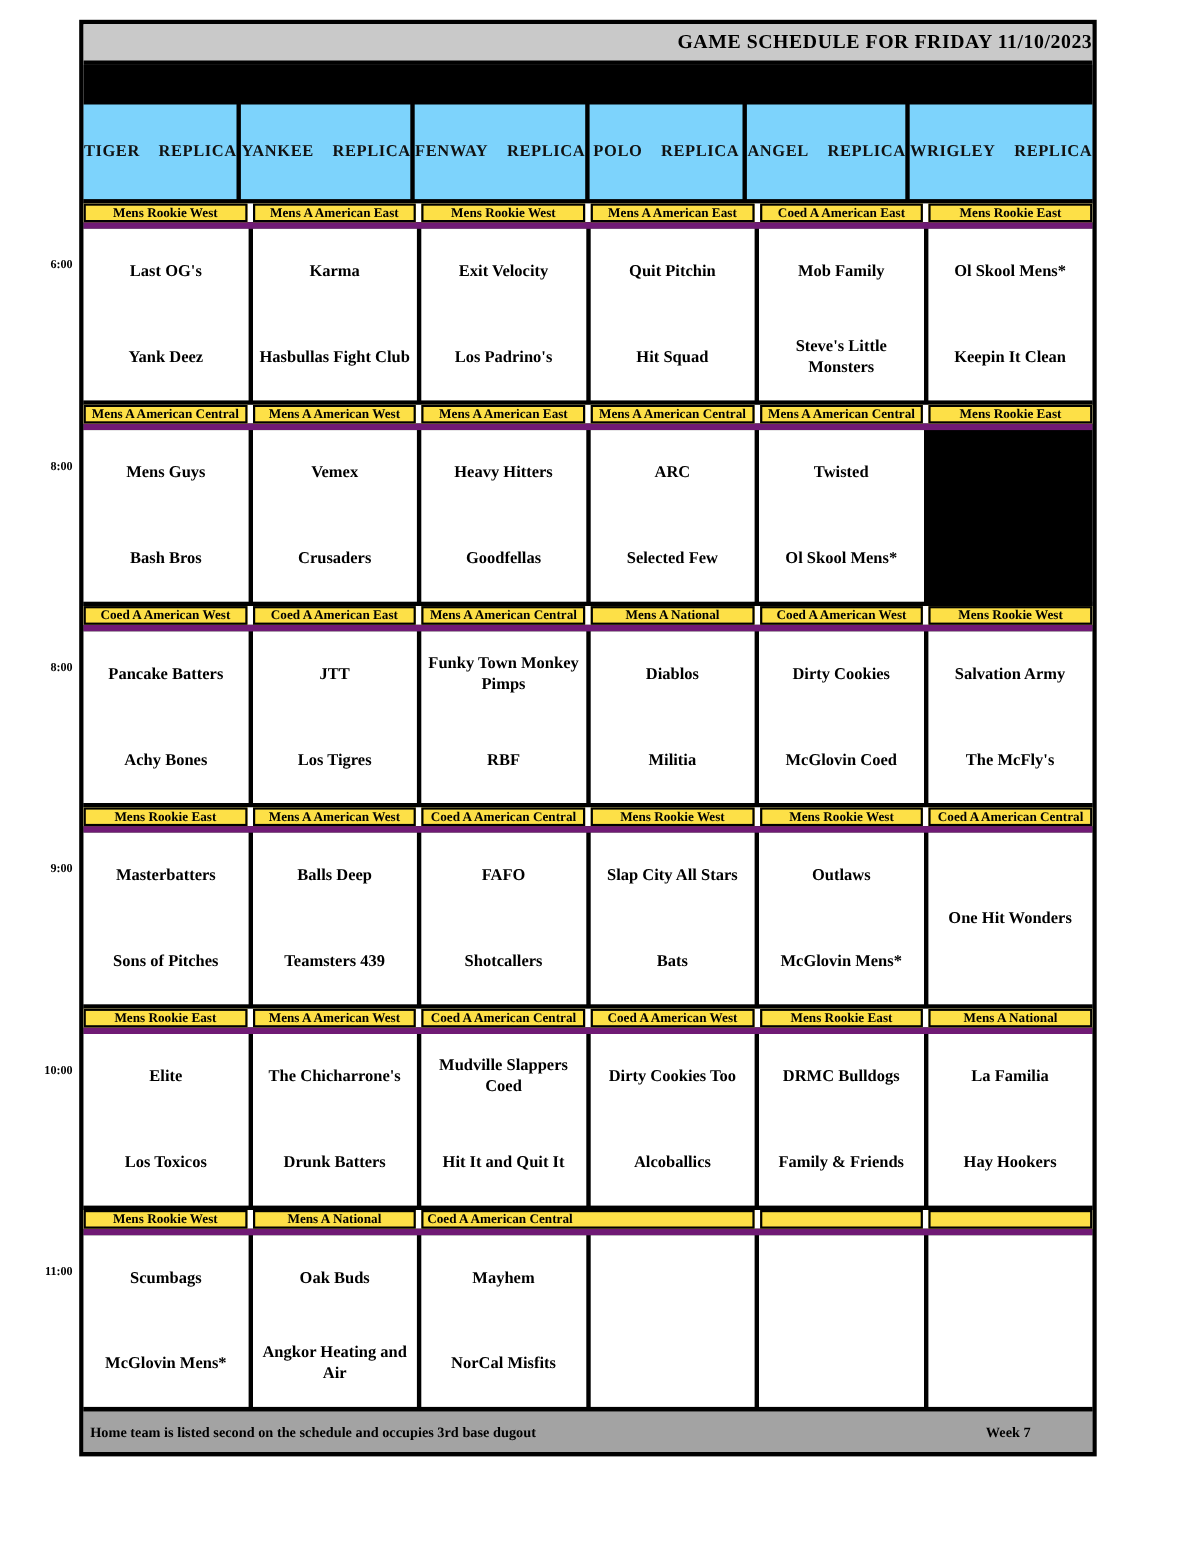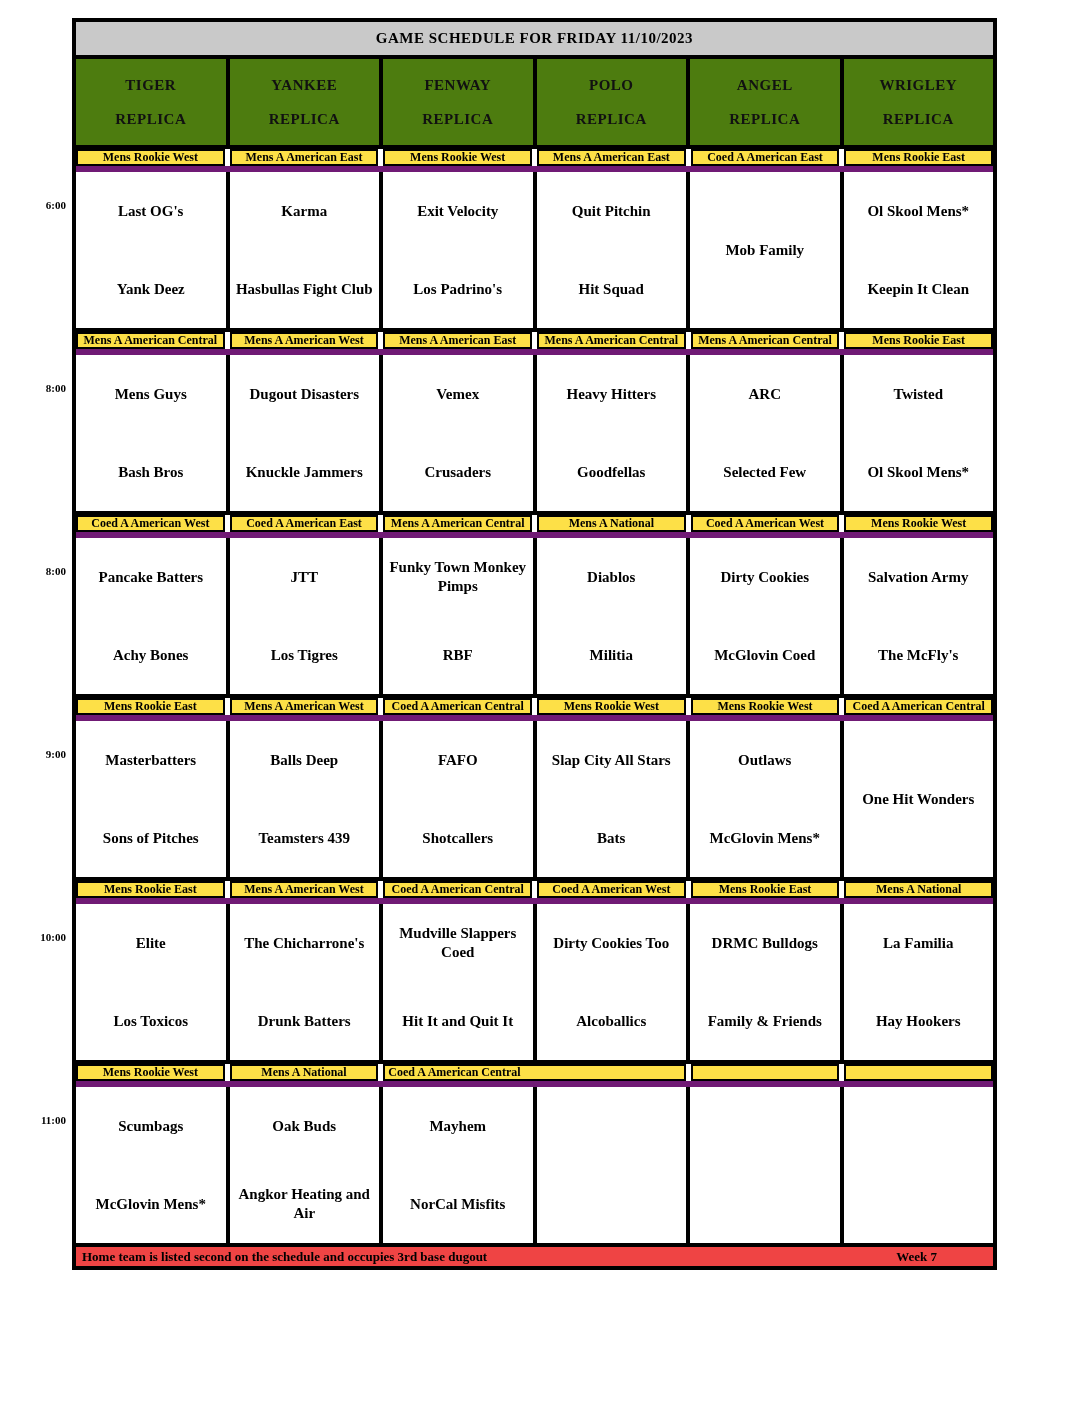--- a/index.html
+++ b/index.html
@@ -25,45 +25,46 @@
     width: 917px;
     border: 4px solid #000;
     background: #fff;
   }
   .title-bar {
     height: 33px;
     background: #c9c9c9;
     border-bottom: 4px solid #000;
     display: flex;
     align-items: center;
-    justify-content: center;
-    font-size: 15px;
+    justify-content: flex-end;
+    font-size: 18px;
     font-weight: bold;
     color: #000;
     letter-spacing: 0.5px;
   }
   .header-row {
     display: grid;
     grid-template-columns: repeat(6, 1fr);
     gap: 4px;
     background: #000;
     border-bottom: 4px solid #000;
   }
   .col-header {
-    background: #4d7c0f;
+    background: #7dd3fc;
     height: 86px;
     display: flex;
-    flex-direction: column;
+    flex-direction: row;
     align-items: center;
     justify-content: center;
     gap: 17px;
     font-size: 15px;
     font-weight: bold;
     color: #111;
     letter-spacing: 0.5px;
+    margin-top: 36px;
   }
   .hour-block { position: relative; }
   .time-label {
     position: absolute;
     left: -56px;
     top: 50px;
     width: 46px;
     text-align: right;
     font-size: 11px;
     font-weight: bold;
@@ -114,22 +115,22 @@
     align-items: center;
     justify-content: center;
     text-align: center;
     font-size: 15px;
     font-weight: bold;
     color: #000;
     padding: 0 3px;
     line-height: 1.25;
   }
   .footer-bar {
-    height: 19px;
-    background: #ef4444;
+    height: 37px;
+    background: #a3a3a3;
     display: flex;
     align-items: center;
     justify-content: space-between;
     font-size: 13px;
     font-weight: bold;
     color: #000;
     padding-left: 6px;
   }
   .week-label { margin-right: 56px; }
 </style>
@@ -190,20 +191,21 @@
             <div class="game-cell">
               <div class="team-name">Exit Velocity</div>
               <div class="team-name">Los Padrino's</div>
             </div>
             <div class="game-cell">
               <div class="team-name">Quit Pitchin</div>
               <div class="team-name">Hit Squad</div>
             </div>
             <div class="game-cell">
               <div class="team-name">Mob Family</div>
+              <div class="team-name">Steve's Little Monsters</div>
             </div>
             <div class="game-cell">
               <div class="team-name">Ol Skool Mens*</div>
               <div class="team-name">Keepin It Clean</div>
             </div>
           </div>
         </div>
         <div class="hour-block">
           <div class="time-label">8:00</div>
           <div class="division-row">
@@ -211,24 +213,20 @@
             <div class="division-cell">Mens A American West</div>
             <div class="division-cell">Mens A American East</div>
             <div class="division-cell">Mens A American Central</div>
             <div class="division-cell">Mens A American Central</div>
             <div class="division-cell">Mens Rookie East</div>
           </div>
           <div class="team-row">
             <div class="game-cell">
               <div class="team-name">Mens Guys</div>
               <div class="team-name">Bash Bros</div>
-            </div>
-            <div class="game-cell">
-              <div class="team-name">Dugout Disasters</div>
-              <div class="team-name">Knuckle Jammers</div>
             </div>
             <div class="game-cell">
               <div class="team-name">Vemex</div>
               <div class="team-name">Crusaders</div>
             </div>
             <div class="game-cell">
               <div class="team-name">Heavy Hitters</div>
               <div class="team-name">Goodfellas</div>
             </div>
             <div class="game-cell">

